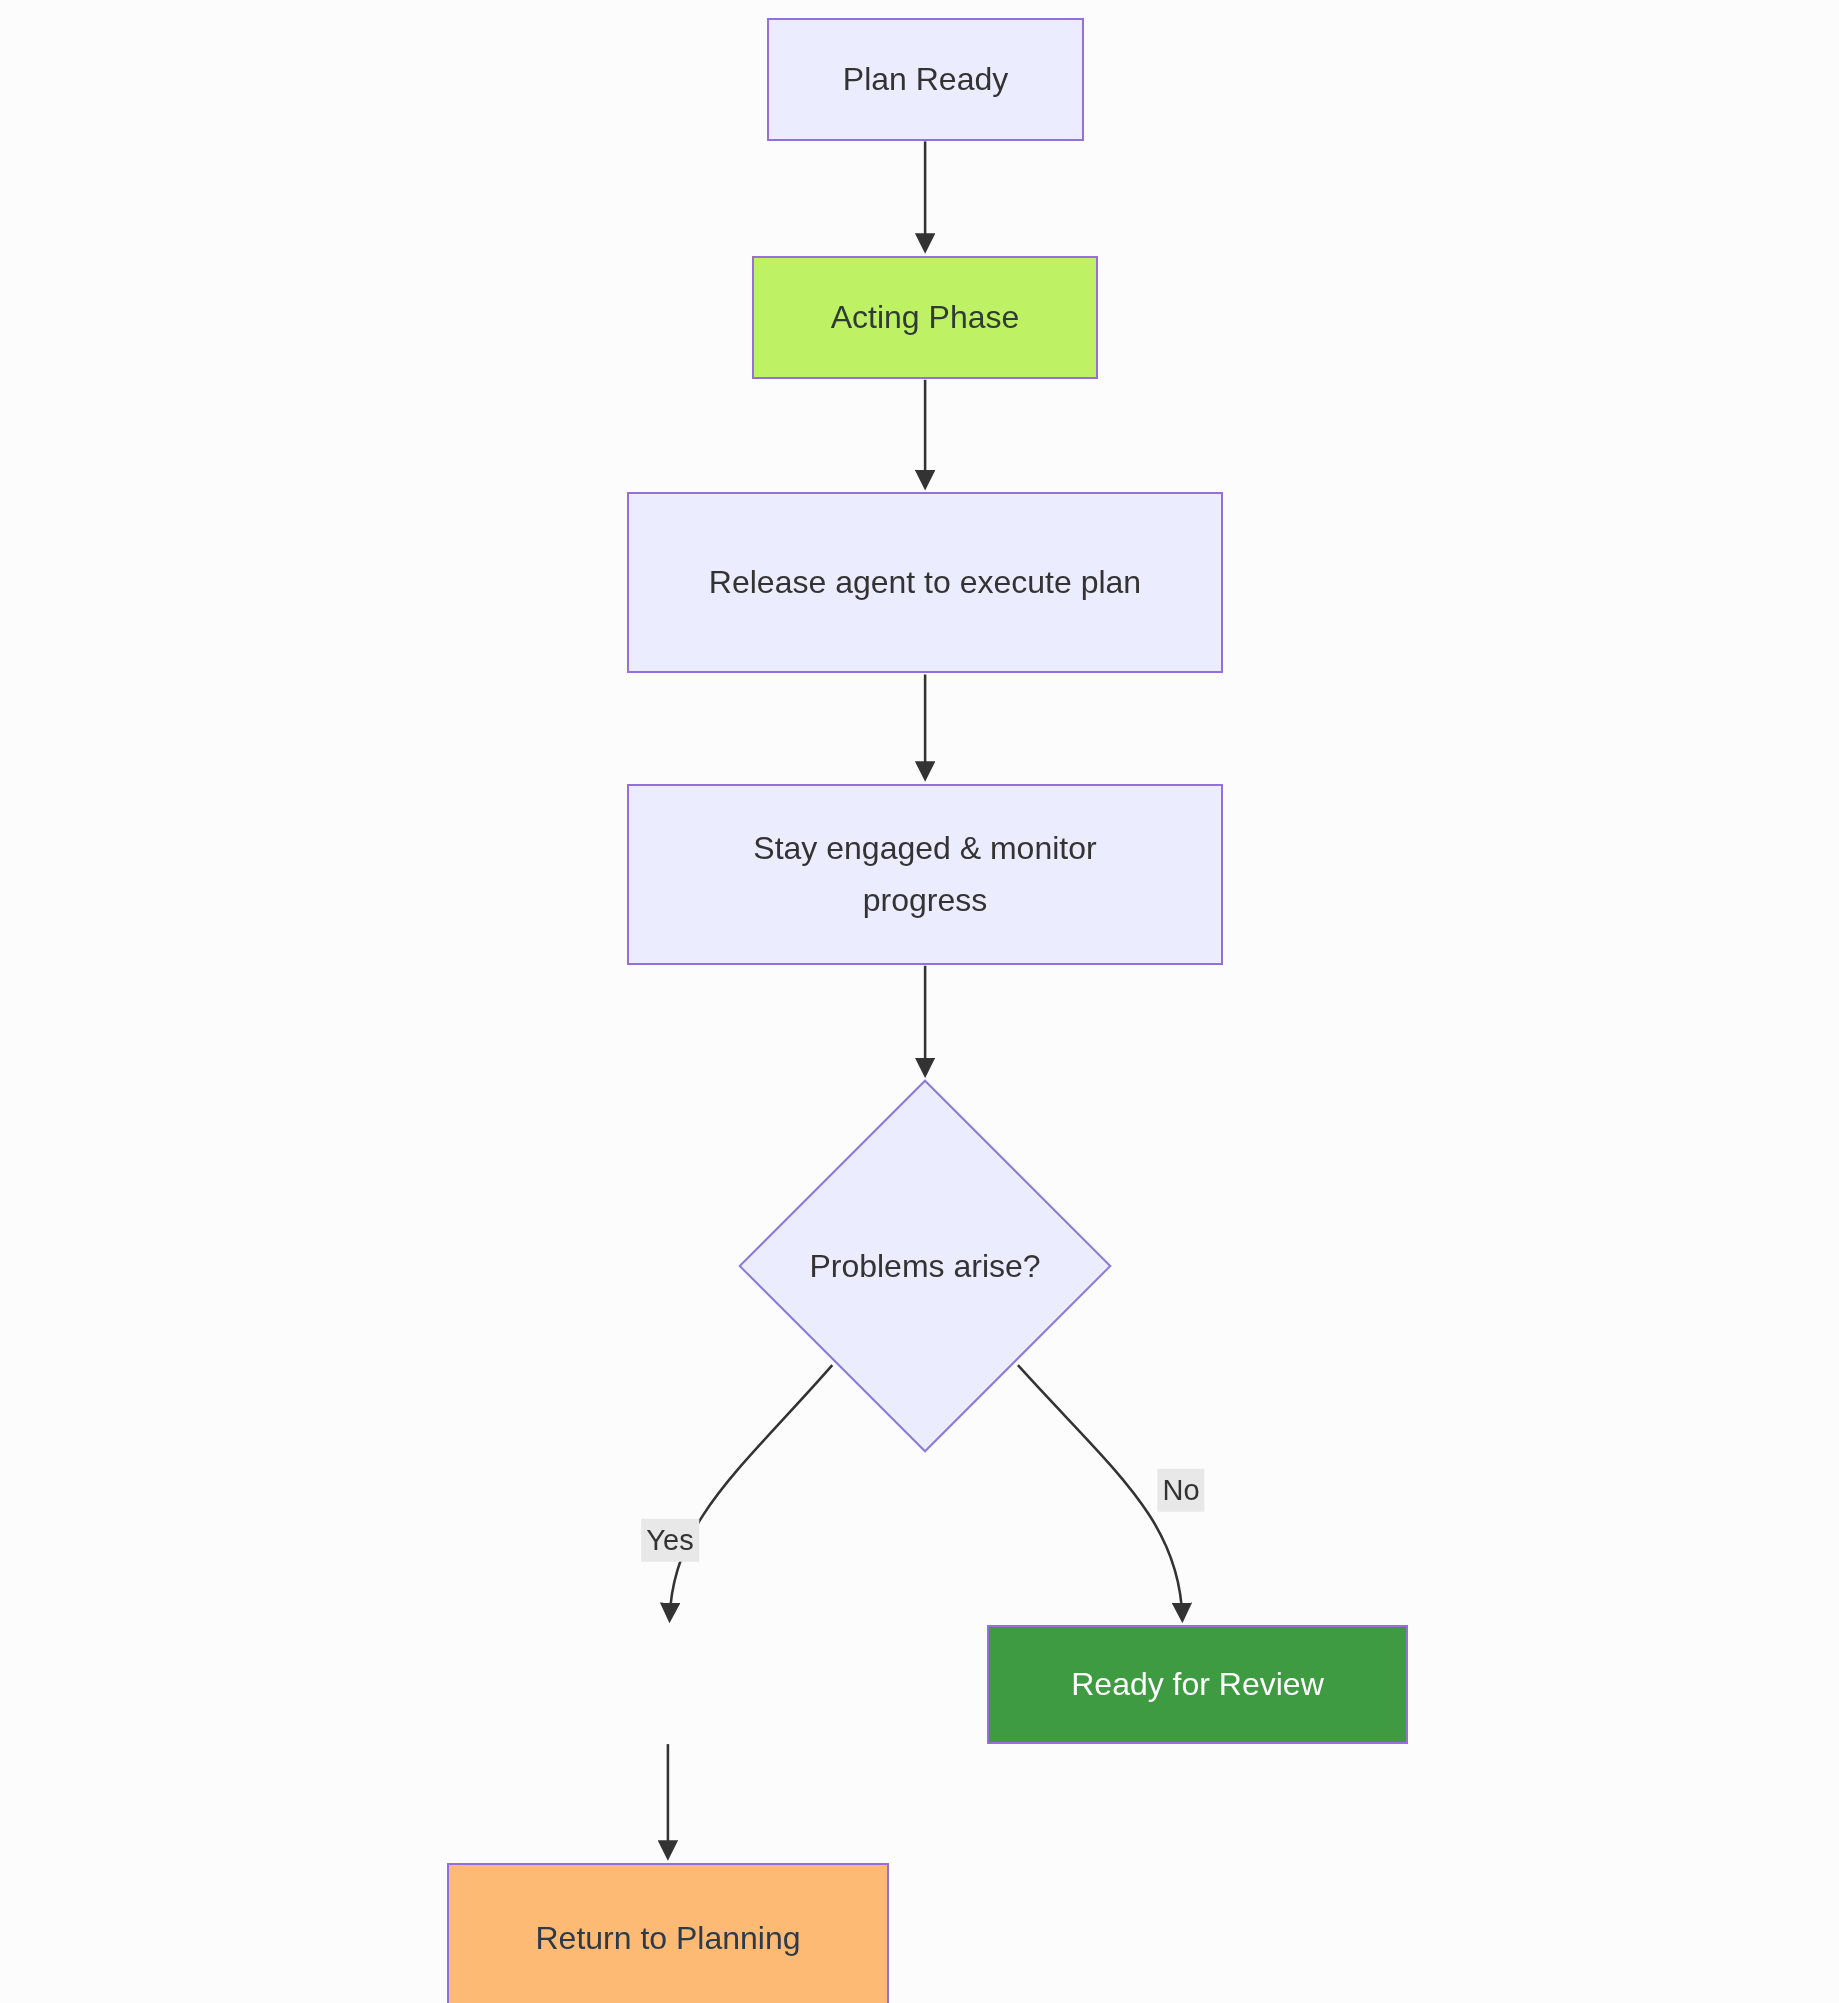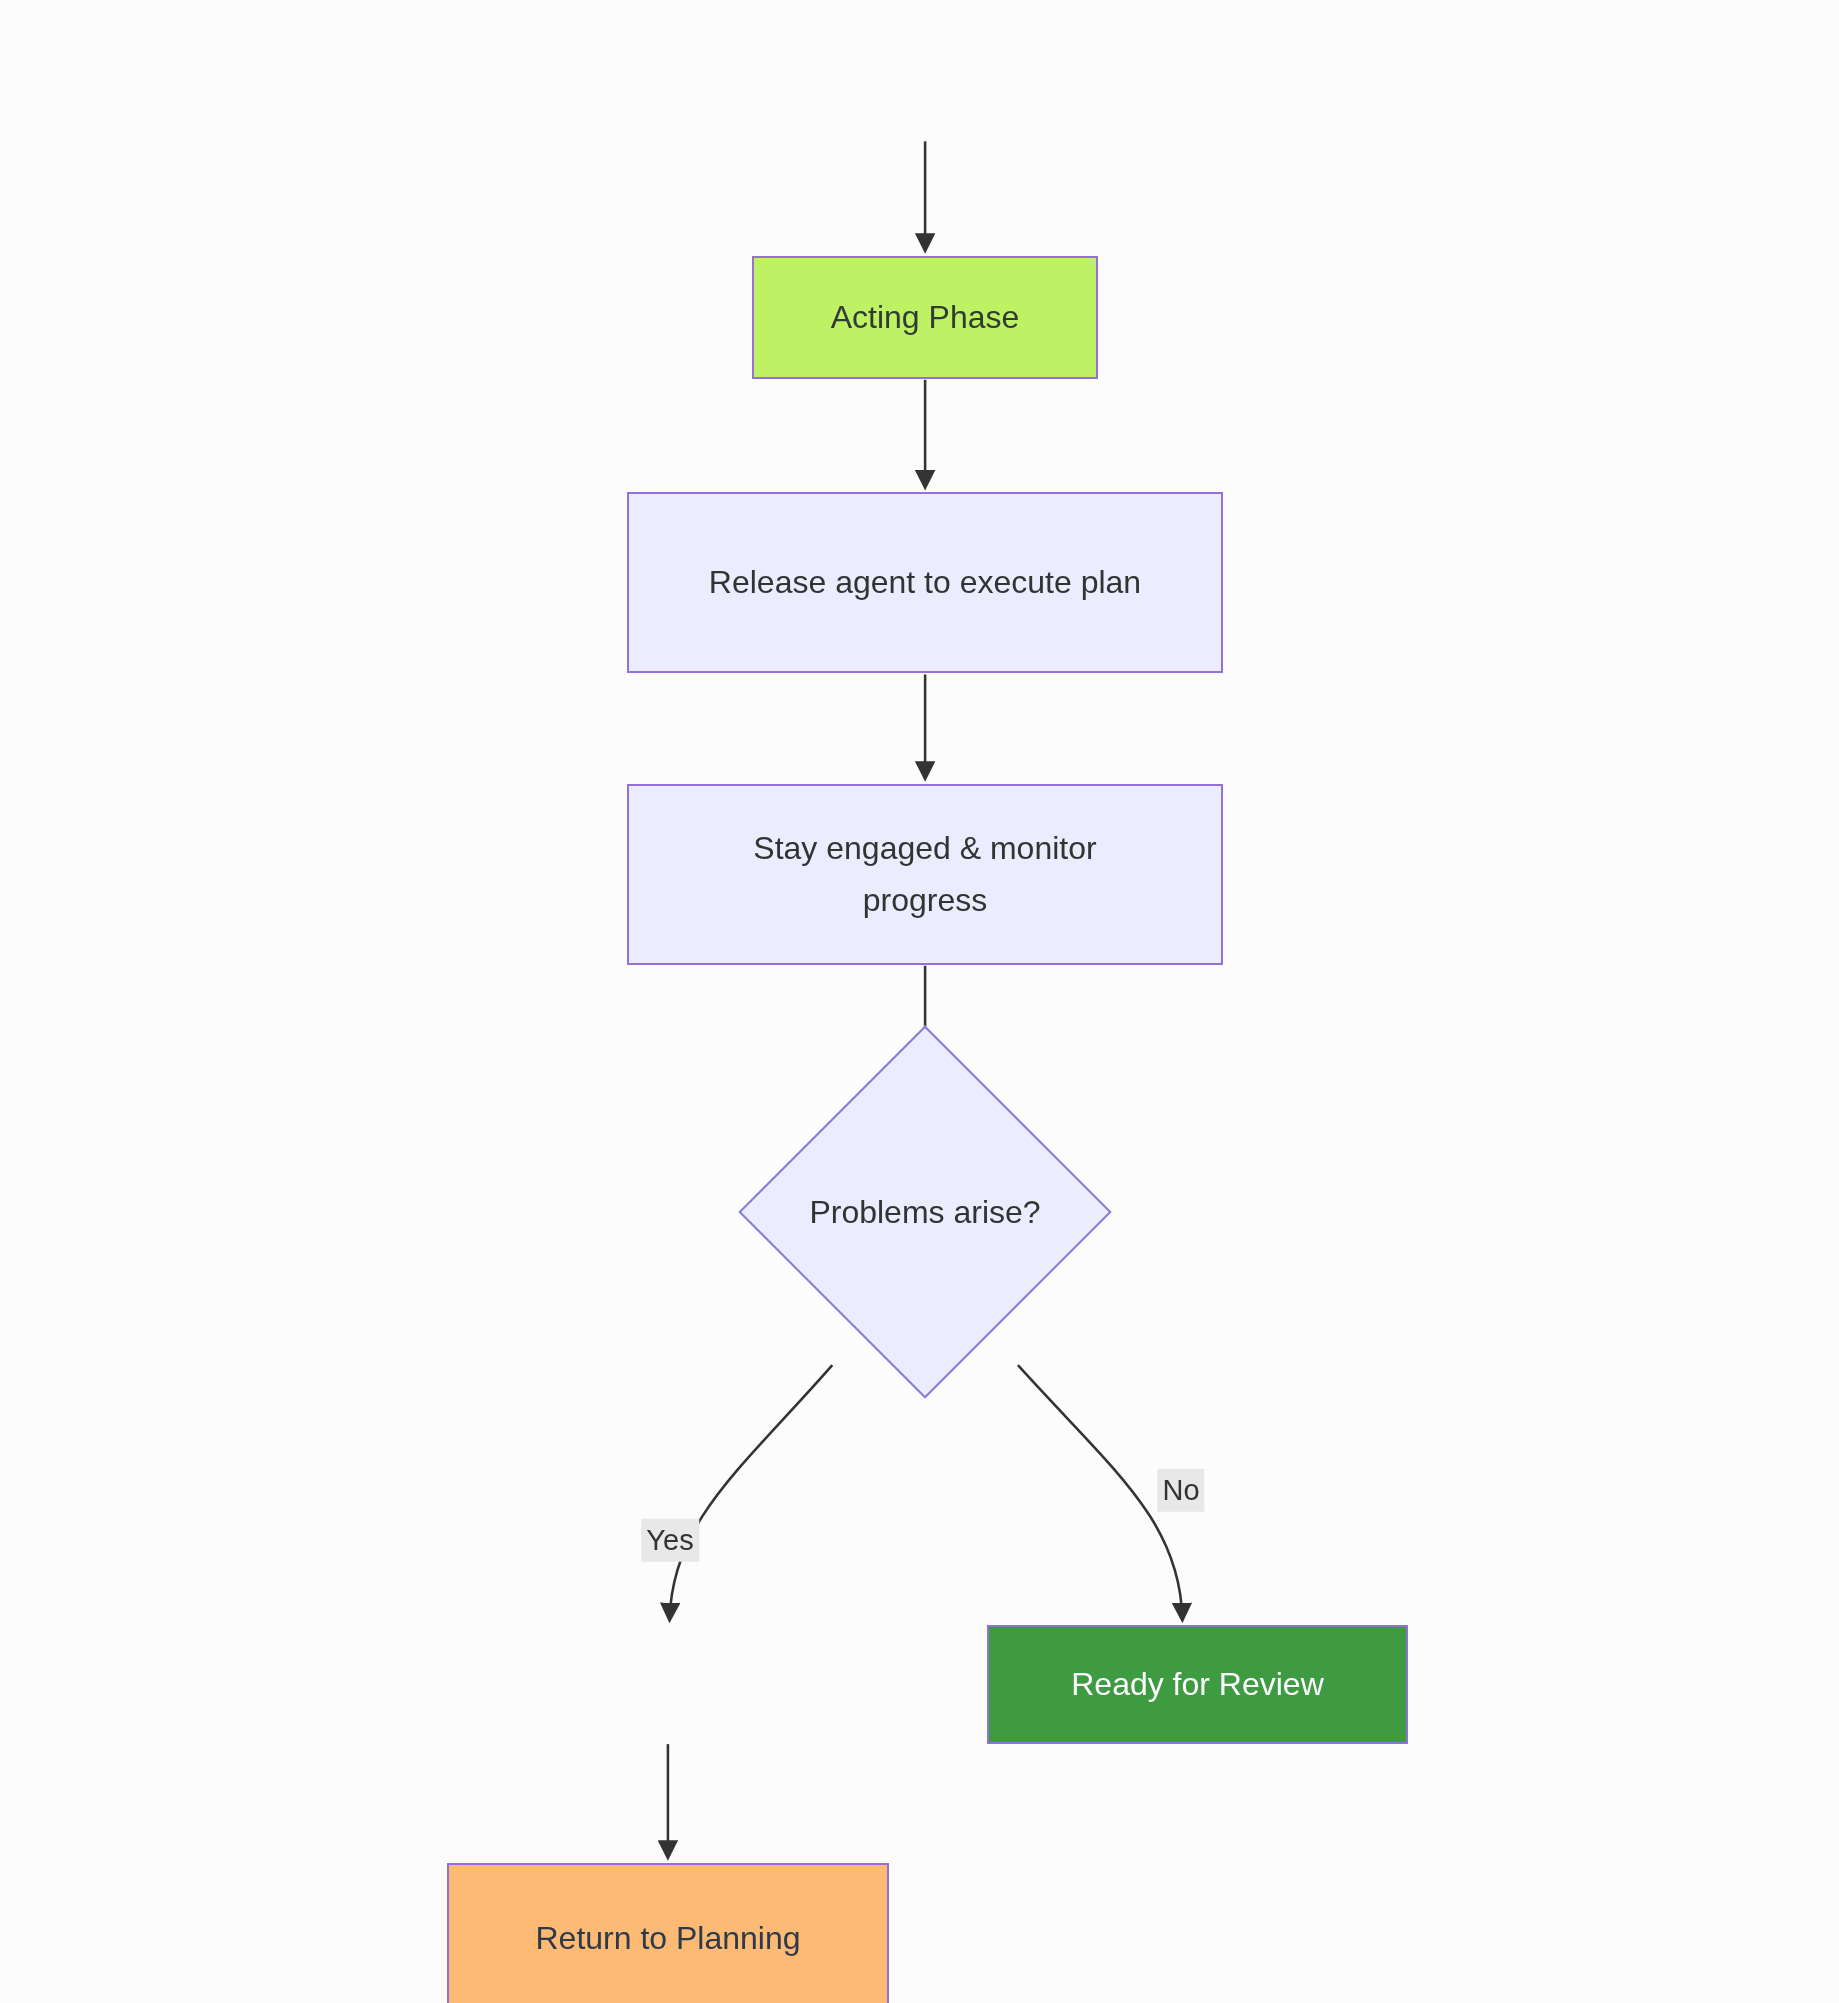--- a/index.html
+++ b/index.html
@@ -88,34 +88,37 @@
     </defs>
     <path class="edge-path" d="M 1086 166 V 292" marker-end="url(#arrowhead)"></path>
     <path class="edge-path" d="M 1086 446 V 570" marker-end="url(#arrowhead)"></path>
     <path class="edge-path" d="M 1086 792 V 912" marker-end="url(#arrowhead)"></path>
     <path class="edge-path" d="M 1086 1134 V 1260" marker-end="url(#arrowhead)"></path>
     <path class="edge-path" d="M 977 1603 C 870 1725, 790 1785, 786 1900" marker-end="url(#arrowhead)"></path>
     <path class="edge-path" d="M 1195 1603 C 1305 1725, 1385 1785, 1388 1900" marker-end="url(#arrowhead)"></path>
     <path class="edge-path" d="M 784 2048 V 2179" marker-end="url(#arrowhead)"></path>
   </svg>
 
+  <div class="node" style="left: 767px; top: 18px; width: 317px; height: 123px; background-color: rgb(236, 236, 255); border-color: rgb(147, 112, 219); color: rgb(51, 51, 51);">
+    <span class="lbl">Plan Ready</span>
+  </div>
 
   <div class="node" style="left: 752px; top: 256px; width: 346px; height: 123px; background-color: #bef264; border-color: rgb(147, 112, 219); color: rgb(47, 59, 51);">
     <span class="lbl">Acting Phase</span>
   </div>
 
   <div class="node" style="left: 627px; top: 784px; width: 596px; height: 181px; background-color: rgb(236, 236, 255); border-color: rgb(147, 112, 219); color: rgb(51, 51, 51);">
     <span class="lbl wrap">Stay engaged &amp; monitor progress</span>
   </div>
 
   <div class="node" style="left: 627px; top: 492px; width: 596px; height: 181px; background-color: rgb(236, 236, 255); border-color: rgb(147, 112, 219); color: rgb(51, 51, 51);">
     <span class="lbl wrap">Release agent to execute plan</span>
   </div>
 
-  <div class="node-diamond" style="left: 793px; top: 1080px; color: rgb(51, 51, 51);">
+  <div class="node-diamond" style="left: 793px; top: 1134px; color: rgb(51, 51, 51);">
     <div class="diamond-shape" style="background-color: rgb(236, 236, 255); border-color: rgb(138, 123, 216); color: rgb(51, 51, 51);"></div>
     <span class="diamond-lbl">Problems arise?</span>
   </div>
 
   <span class="edge-label" style="left: 670px; top: 1540px;">Yes</span>
 
   <span class="edge-label" style="left: 1181px; top: 1490px;">No</span>
 
 
   <div class="node" style="left: 971px; top: 1625px; width: 421px; height: 119px; background-color: rgb(62, 155, 66); border-color: rgb(147, 112, 219); color: rgb(255, 255, 255); margin-left: 16px;">

